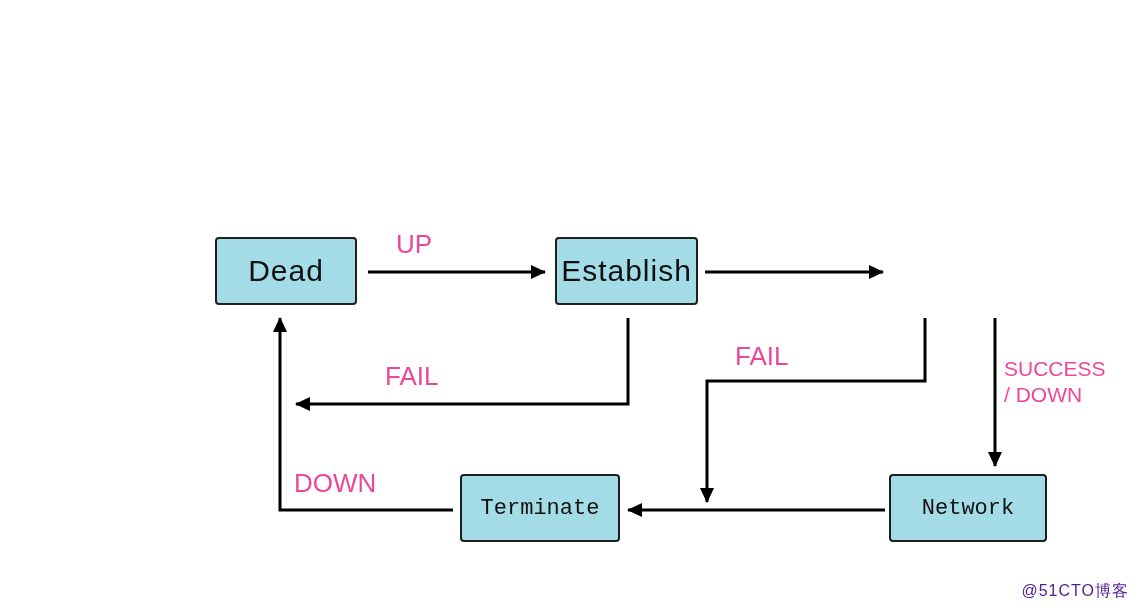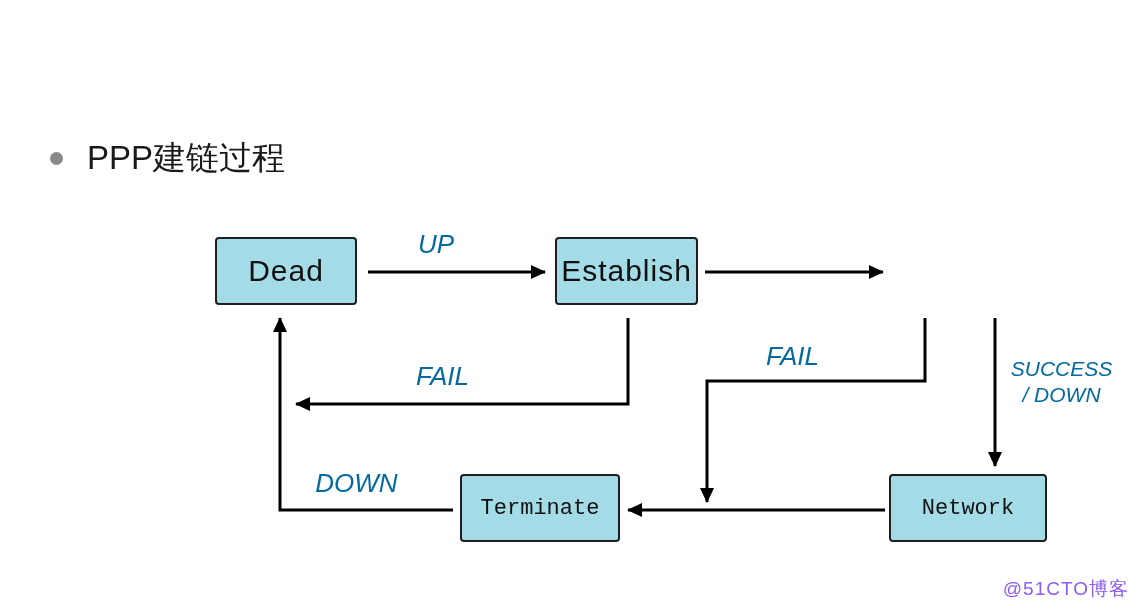--- a/index.html
+++ b/index.html
@@ -70,51 +70,45 @@
     font-size: 30px;
     letter-spacing: 1px;
   }
   .state.mono {
     font-family: "Liberation Mono", "DejaVu Sans Mono", monospace;
     font-size: 22px;
     line-height: 27px;
   }
   .edge-label {
     position: absolute;
-    text-align: center;
     font-size: 26px;
-    color: #0369a1;
+    color: #ec4899;
     white-space: nowrap;
-    font-style: italic;
   }
   .edge-label.small {
     font-size: 21px;
     line-height: 26px;
     white-space: normal;
   }
   .edge-label span { display: block; }
   .watermark {
     position: absolute;
     right: 10px;
     bottom: 8px;
-    font-size: 19px;
-    color: #8b5cf6;
+    font-size: 16px;
+    color: #4c1d95;
     letter-spacing: 1px;
   }
 </style>
 </head>
 <body>
 
 <div class="slide">
 
 
-  <div class="bullet-row">
-    <span class="bullet-dot"></span>
-    <span class="bullet-text">PPP建链过程</span>
-  </div>
 
   <div class="diagram">
 
     <svg width="1139" height="610" viewBox="0 0 1139 610">
       <defs>
         <marker id="ah" markerUnits="userSpaceOnUse" markerWidth="18" markerHeight="18" refX="15" refY="8" orient="auto">
           <path d="M1,1 L16,8 L1,15 Z" fill="#000000"></path>
         </marker>
       </defs>
       <g stroke="#000000" stroke-width="3" fill="none">

